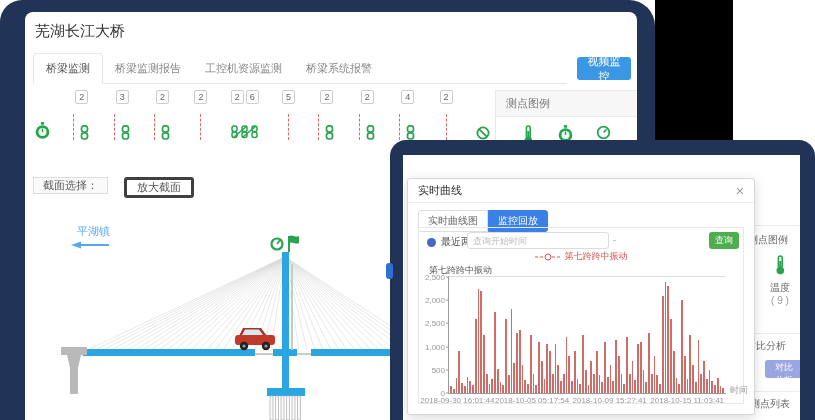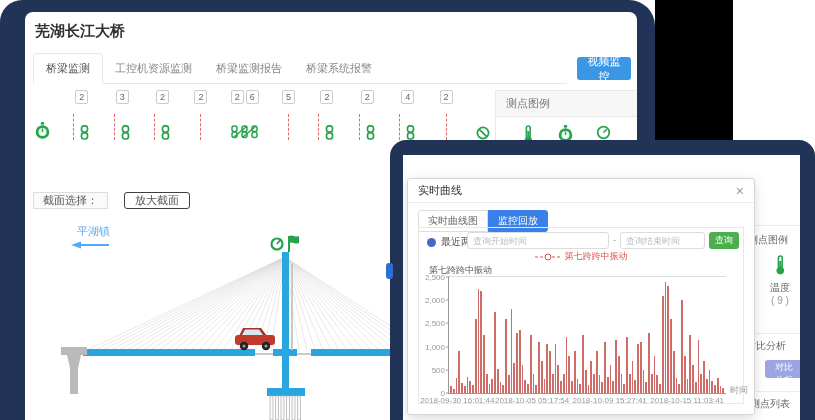--- a/index.html
+++ b/index.html
@@ -4,21 +4,21 @@
 <style>
   html,body{margin:0;padding:0;width:815px;height:420px;overflow:hidden;background:#fff;
     font-family:"Liberation Sans","DejaVu Sans",sans-serif;}
   *{box-sizing:border-box;}
 
   
   .main-window{position:absolute;left:0;top:0;width:655px;height:420px;background:#213356;
     border-radius:22px 26px 0 0;z-index:1;}
   .main-card{position:absolute;left:25px;top:12px;right:18px;bottom:0;background:#fff;
     border-radius:8px 8px 0 0;}
-  .page-title{position:absolute;left:10px;top:10px;font-size:15px;font-weight:bold;color:#333;}
+  .page-title{position:absolute;left:10px;top:10px;font-size:15px;font-weight:normal;color:#333;}
   .main-tabs{position:absolute;left:8px;top:42px;right:70px;height:30px;border-bottom:1px solid #e6e6e6;
     display:flex;align-items:flex-end;}
   .mtab{font-size:11px;color:#888;padding:7px 12px;cursor:pointer;white-space:nowrap;}
   .mtab.active{border:1px solid #e6e6e6;border-bottom:1px solid #fff;background:#fff;color:#555;
     border-radius:4px 4px 0 0;margin-bottom:-1px;}
   .video-btn{position:absolute;right:6px;top:45px;width:54px;height:23px;background:#3b97e3;color:#fff;
     font-size:11px;border:none;border-radius:3px;display:flex;align-items:center;justify-content:center;cursor:pointer;}
 
   
   .sensor-strip{position:absolute;left:10px;top:78px;width:455px;height:62px;display:flex;
@@ -32,26 +32,26 @@
   .icon-wrap{display:inline-flex;}
 
   
   .legend-panel{position:absolute;left:470px;top:78px;right:0;bottom:0;border-left:1px solid #e9e9e9;
     border-top:1px solid #e9e9e9;}
   .legend-header{height:26px;background:#f7f7f7;border-bottom:1px solid #e9e9e9;color:#777;
     font-size:11px;display:flex;align-items:center;padding:0 10px;}
   .legend-icons{display:flex;justify-content:space-around;padding:8px 14px 0 14px;}
 
   
-  .section-bar{position:absolute;left:8px;top:165px;height:32px;display:flex;align-items:flex-end;font-size:11px;}
+  .section-bar{position:absolute;left:8px;top:165px;height:32px;display:flex;align-items:flex-start;font-size:11px;}
   .section-label{border:1px solid #ddd;background:#fafafa;color:#555;display:flex;align-items:center;padding:0 9px;}
   .section-select{border:1px solid #ddd;border-left:none;background:#fff;color:#444;display:flex;
     align-items:center;gap:14px;padding:0 9px;cursor:pointer;}
   .caret{font-size:8px;color:#888;}
-  .zoom-btn{margin-left:16px;border:1px solid #404040;background:#fff;color:#555;font-size:11px;
+  .zoom-btn{margin-left:16px;border:3px solid #404040;background:#fff;color:#555;font-size:11px;
     padding:0 10px;border-radius:3px;cursor:pointer;}
 
   
   .bridge-svg{position:absolute;left:28px;top:212px;}
   .side-label{position:absolute;left:52px;top:212px;color:#55a8f5;font-size:11px;}
   .west-arrow{position:absolute;left:46px;top:229px;}
 
   
   .dark-backdrop{position:absolute;left:655px;top:0;width:78px;height:142px;background:#000;z-index:1;}
 
@@ -107,22 +107,22 @@
 </style>
 </head>
 <body>
 
 <div class="main-window">
   <div class="main-card">
     <div class="page-title">芜湖长江大桥</div>
 
     <div class="main-tabs">
         <div class="mtab active">桥梁监测</div>
+        <div class="mtab">桥梁监测报告</div>
         <div class="mtab">工控机资源监测</div>
-        <div class="mtab">桥梁监测报告</div>
         <div class="mtab">桥梁系统报警</div>
       </div>
     <button class="video-btn">视频监控</button>
 
     <div class="sensor-strip">
         <div class="sgroup">
           <div class="sbadges"></div>
           <div class="srow">
             <span class="icon-wrap">
               <svg width="15" height="18" viewBox="0 0 15 18">
@@ -440,21 +440,20 @@
           <div class="dtab active">监控回放</div>
         </div>
 
       <div class="dlg-box">
         <div class="radio-row">
           <span class="radio-dot"></span>
           <span class="radio-label">最近两个月</span>
         </div>
         <input class="q-input" style="left: 48px; width: 142px;" placeholder="查询开始时间">
         <span class="q-sep" style="left:194px">-</span>
-        <input class="q-input" style="left: 201px; width: 85px;" placeholder="查询结束时间">
         <button class="q-btn">查询</button>
 
         <div class="chart-legend">
           <svg width="26" height="8">
             <line x1="0" y1="4" x2="9" y2="4" stroke="#d9534f" stroke-dasharray="3 2"></line>
             <circle cx="13" cy="4" r="3" fill="none" stroke="#d9534f"></circle>
             <line x1="17" y1="4" x2="26" y2="4" stroke="#d9534f" stroke-dasharray="3 2"></line>
           </svg>
           <span>第七跨跨中振动</span>
         </div>

